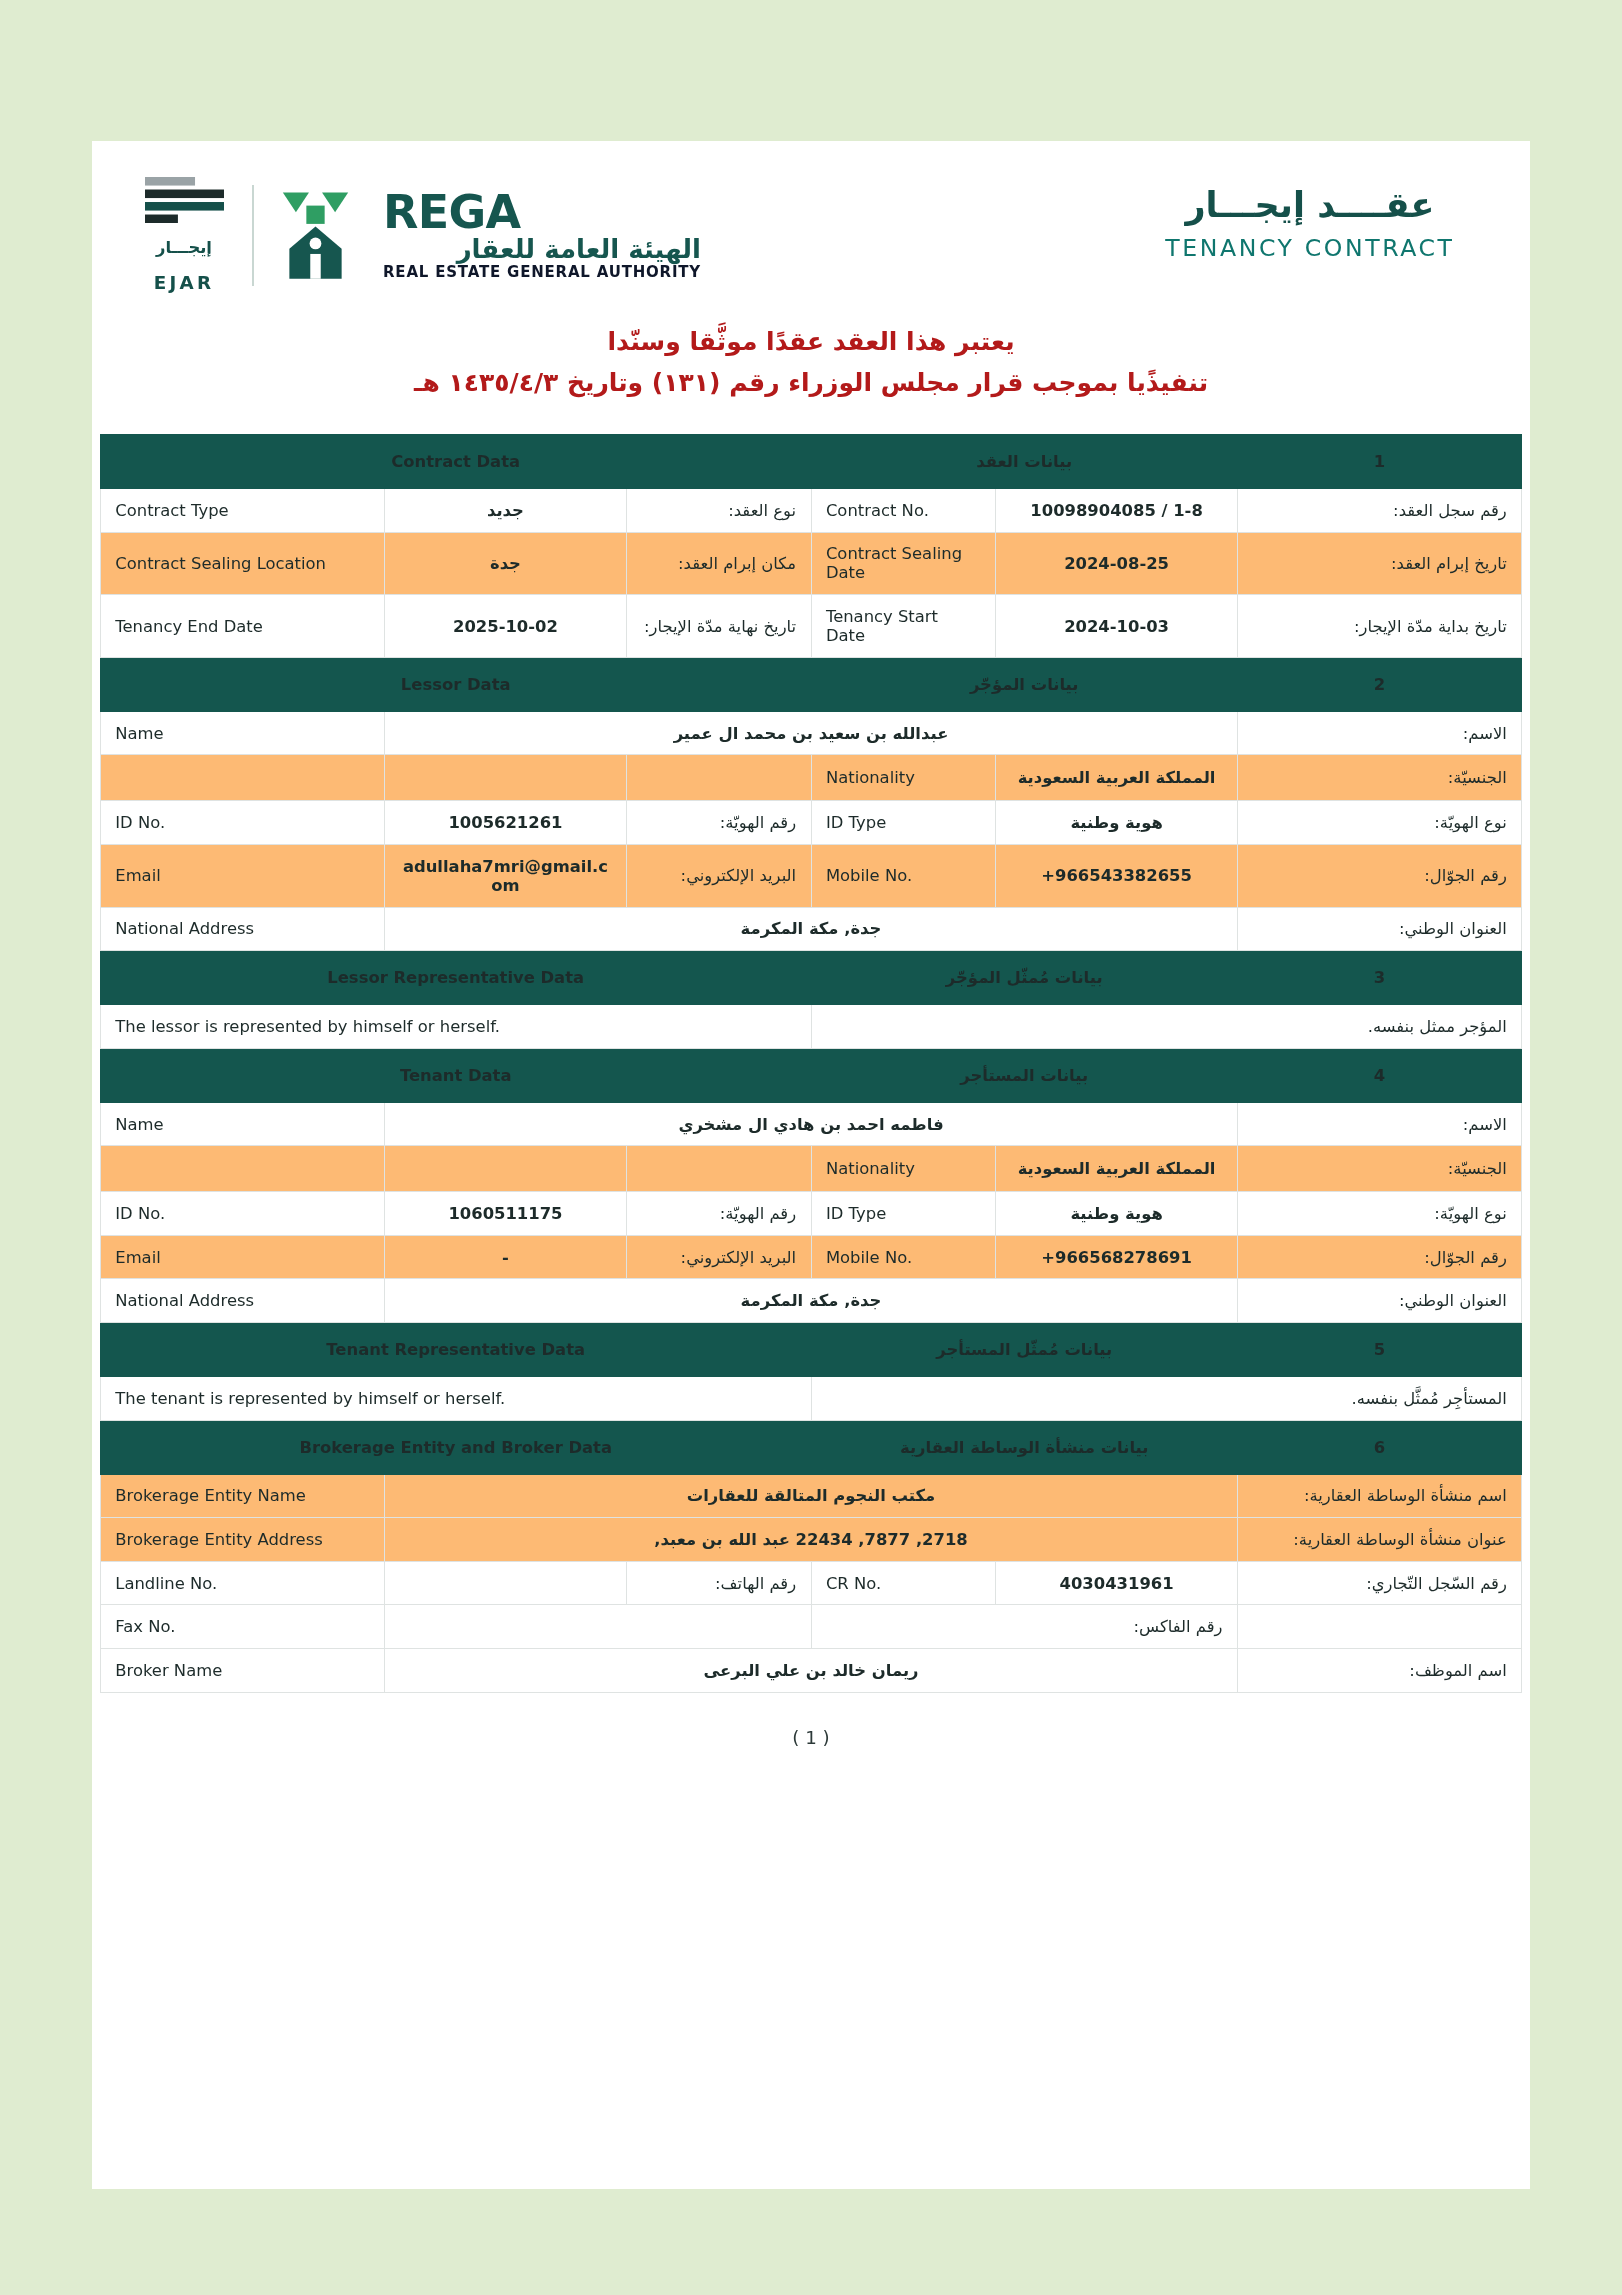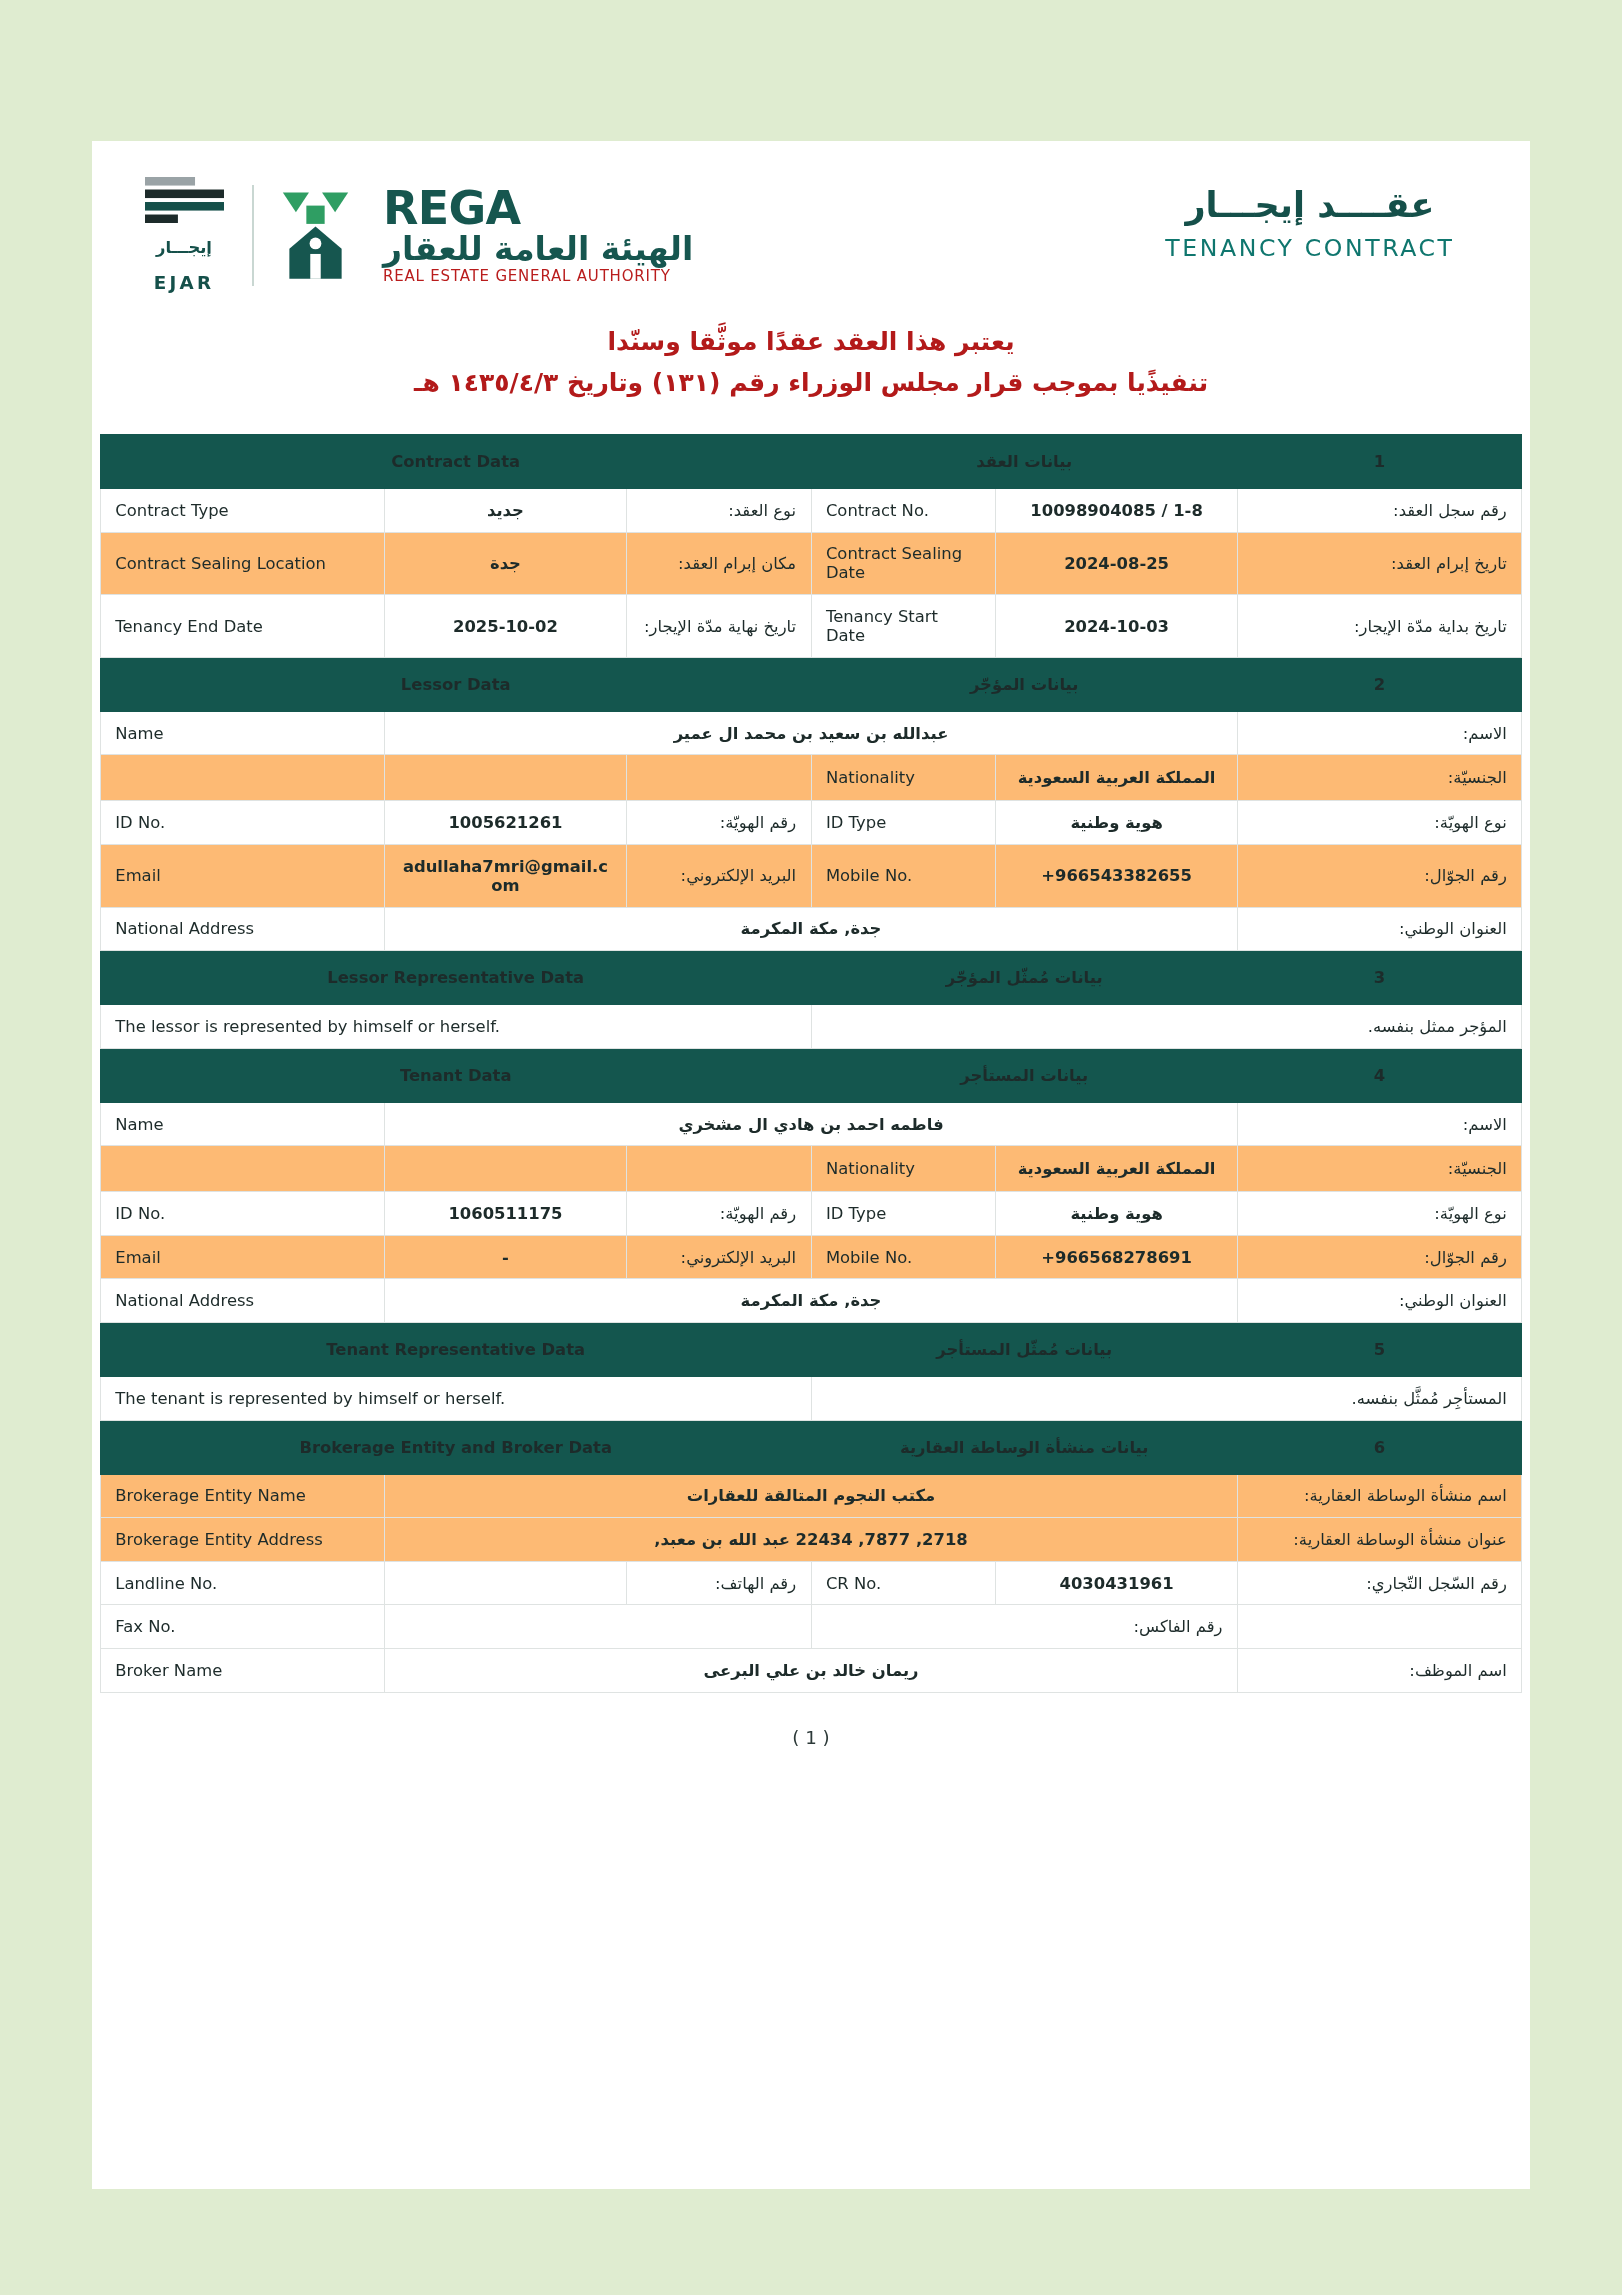--- a/index.html
+++ b/index.html
@@ -68,31 +68,31 @@
   }
   .rega-text-wrap { display: flex; flex-direction: column; }
   .rega-word {
     font-size: 46px;
     font-weight: bold;
     color: #16564f;
     letter-spacing: -0.7px;
     line-height: 1;
   }
   .rega-ar {
-    font-size: 33px;
+    font-size: 26px;
     font-weight: bold;
     color: #16564f;
     line-height: 1.1;
     direction: rtl;
   }
   .rega-en {
     font-size: 15px;
-    color: #b91c1c;
+    color: #0f172a;
     letter-spacing: 0.8px;
-    font-weight: normal;
+    font-weight: bold;
   }
   .title-block {
     text-align: center;
     padding-top: 7.9px;
     padding-right: 29.4px;
   }
   .title-ar {
     font-size: 35px;
     font-weight: bold;
     color: #15504a;

